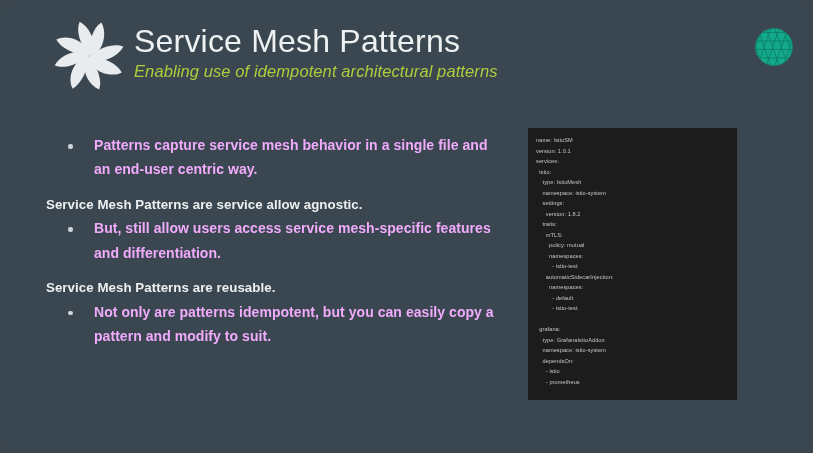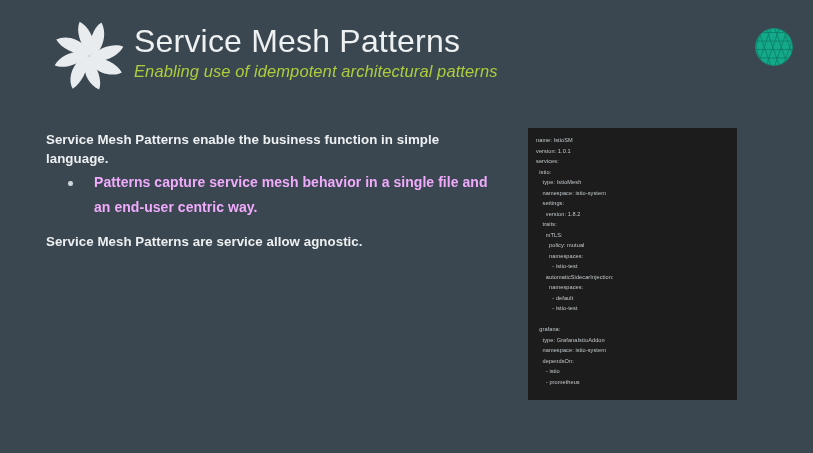--- a/index.html
+++ b/index.html
@@ -125,33 +125,47 @@
           <path d="M48 0 L13 100 M65 0 L30 100 M82 0 L47 100 M99 0 L64 100 M31 0 L-4 100"></path>
         </g>
         <circle cx="50" cy="50" r="37" fill="none" stroke="#0f8f75" stroke-width="1.4"></circle>
       </svg>
     </div>
   </div>
 
   <div id="content-left">
 
     <div class="block">
-      <div class="block-heading">Service Mesh Patterns enable the business function in simple language.</div>
       <ul class="bullet-list">
         <li class="bullet-item">
           <span class="bullet-dot"></span>
           <span>Patterns capture service mesh behavior in a single file and an end-user centric way.</span>
         </li>
       </ul>
     </div>
 
     <div class="block">
       <div class="block-heading">Service Mesh Patterns are service allow agnostic.</div>
+      <ul class="bullet-list">
+        <li class="bullet-item">
+          <span class="bullet-dot"></span>
+          <span>But, still allow users access service mesh-specific features and differentiation.</span>
+        </li>
+      </ul>
     </div>
 
+    <div class="block">
+      <div class="block-heading">Service Mesh Patterns are reusable.</div>
+      <ul class="bullet-list">
+        <li class="bullet-item">
+          <span class="bullet-dot"></span>
+          <span>Not only are patterns idempotent, but you can easily copy a pattern and modify to suit.</span>
+        </li>
+      </ul>
+    </div>
   </div>
 
   <div id="code-panel">
     <pre id="code-text">name: IstioSM
 version: 1.0.1
 services:
   istio:
     type: IstioMesh
     namespace: istio-system
     settings:

